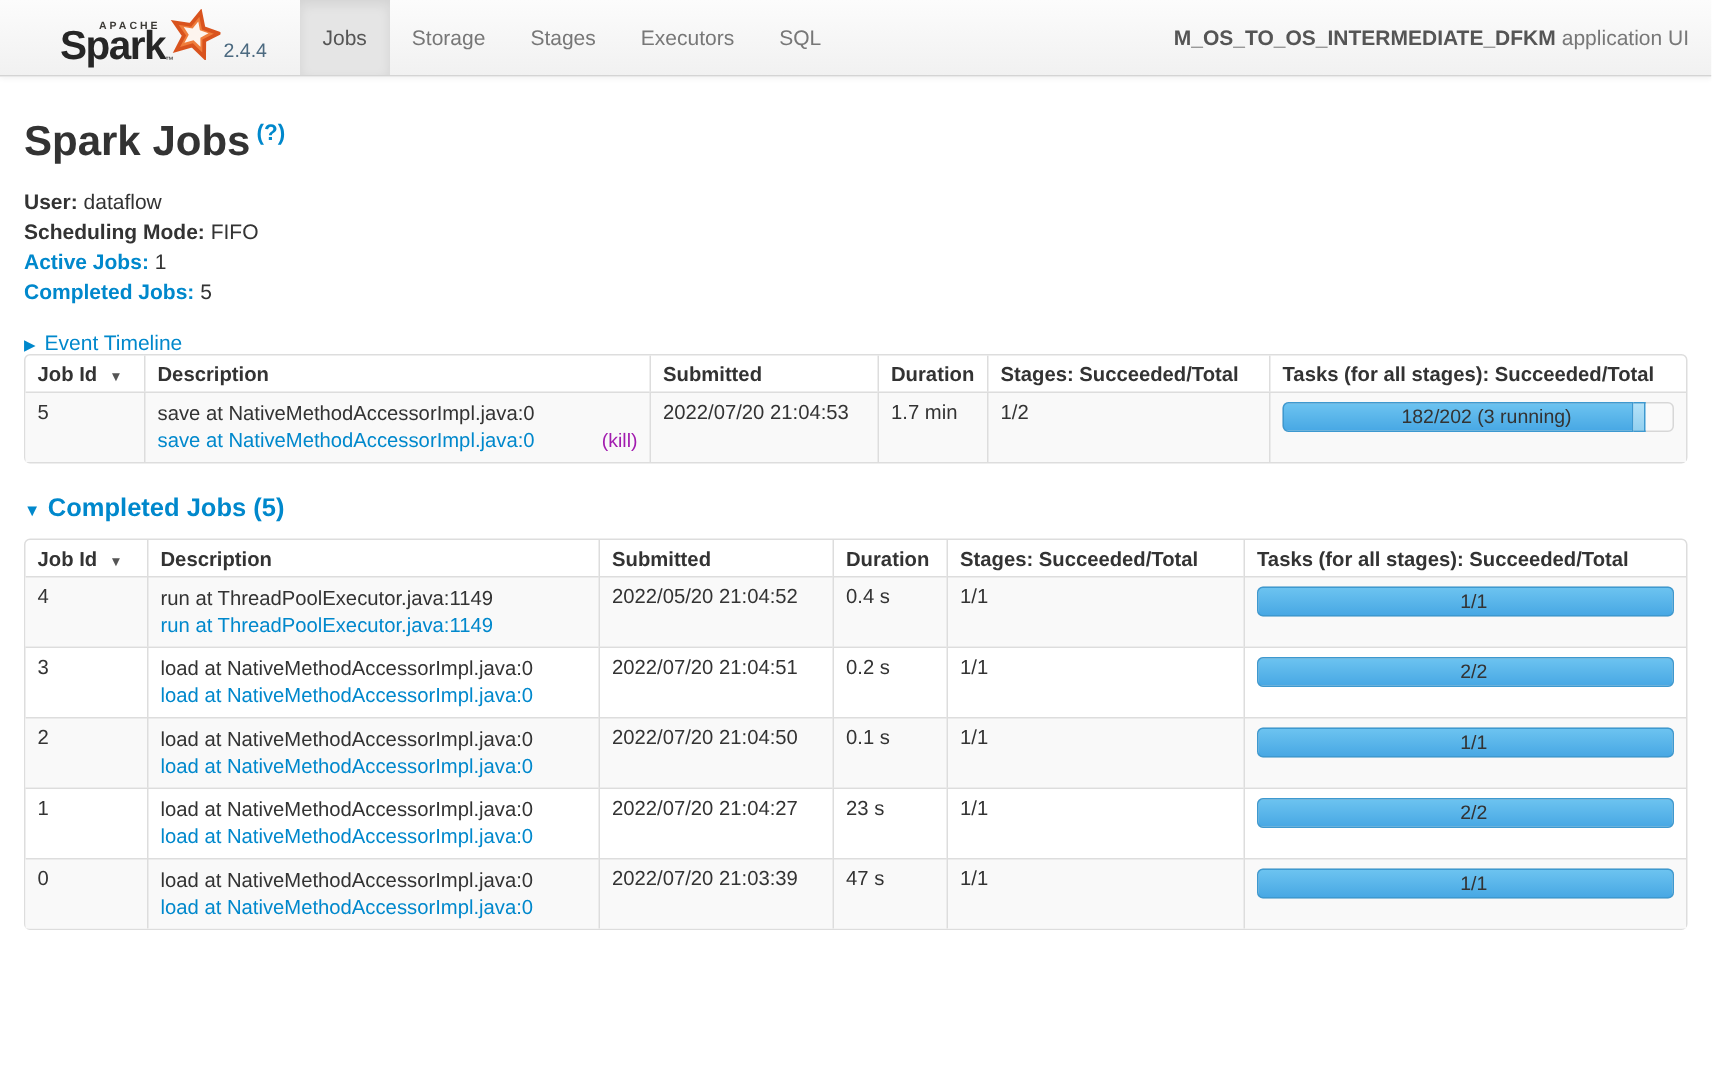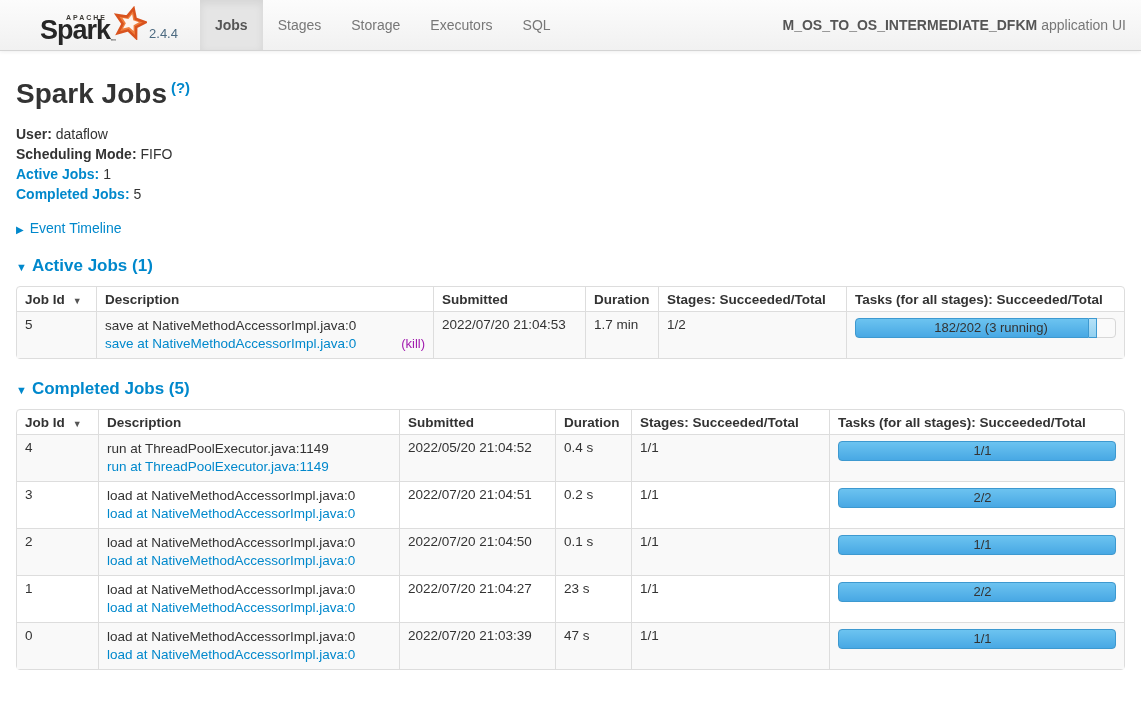--- a/index.html
+++ b/index.html
@@ -34,21 +34,20 @@
   .logo-star { position: absolute; top: -1px; right: -6px; }
   .logo-version { font-size: 13px; color: #4c6a80; margin-left: 8px; padding-top: 16px; }
   .nav-items { list-style: none; display: flex; align-items: stretch; }
   .nav-item {
     display: flex; align-items: center;
     padding: 0 15px; color: #777; font-size: 14px; cursor: pointer;
   }
   .nav-item.active {
     background: #e5e5e5; color: #555;
     box-shadow: inset 0 3px 8px rgba(0,0,0,.08);
-    font-weight: bold;
   }
   .navbar-app {
     margin-left: auto; display: flex; align-items: center;
     padding-right: 15px; font-size: 14px; color: #777; white-space: nowrap;
   }
   .navbar-app b { color: #555; margin-right: 4px; }
 
   
   .content { padding: 0 16px; }
   .page-title { font-size: 28px; font-weight: bold; color: #333; margin: 27px 0 8px; }
@@ -122,22 +121,22 @@
       <span class="logo-spark"><span>Spark</span><span class="logo-tm">™</span></span>
       <svg class="logo-star" width="34" height="34" viewBox="0 0 34 34">
         <polygon points="17,2 21.5,11.5 32,12.5 24,19.5 26.5,30 17,24.5 7.5,30 10,19.5 2,12.5 12.5,11.5" fill="#ef7d3c" stroke="#d9531e" stroke-width="2.5" transform="rotate(14 17 17)"></polygon>
         <polygon points="17,8 19.5,13.5 25.5,14 21,18.2 22.5,24 17,21 11.5,24 13,18.2 8.5,14 14.5,13.5" fill="#fdf4ee" transform="rotate(14 17 17)"></polygon>
       </svg>
     </div>
     <span class="logo-version">2.4.4</span>
   </div>
   <ul class="nav-items">
     <li class="nav-item active">Jobs</li>
+    <li class="nav-item">Storage</li>
     <li class="nav-item">Stages</li>
-    <li class="nav-item">Storage</li>
     <li class="nav-item">Executors</li>
     <li class="nav-item">SQL</li>
   </ul>
   <div class="navbar-app">
     <b>M_OS_TO_OS_INTERMEDIATE_DFKM</b>
     <span>application UI</span>
   </div>
 </nav>
 
 <main class="content">
@@ -161,23 +160,20 @@
       <a class="summary-label link">Completed Jobs:</a>
       <span class="summary-value">5</span>
     </li>
   </ul>
 
   <div class="event-timeline">
     <span class="tri">▶</span><a style="color: var(--accent);">Event Timeline</a>
   </div>
 
   <section>
-    <h2 class="section-heading">
-      <span class="tri">▼</span><span>Active Jobs (1)</span>
-    </h2>
     <table class="jobs">
       <colgroup>
           <col style="width:79px">
           <col style="width:337px">
           <col style="width:152px">
           <col style="width:73px">
           <col style="width:188px">
           <col>
         </colgroup>
       <thead>

